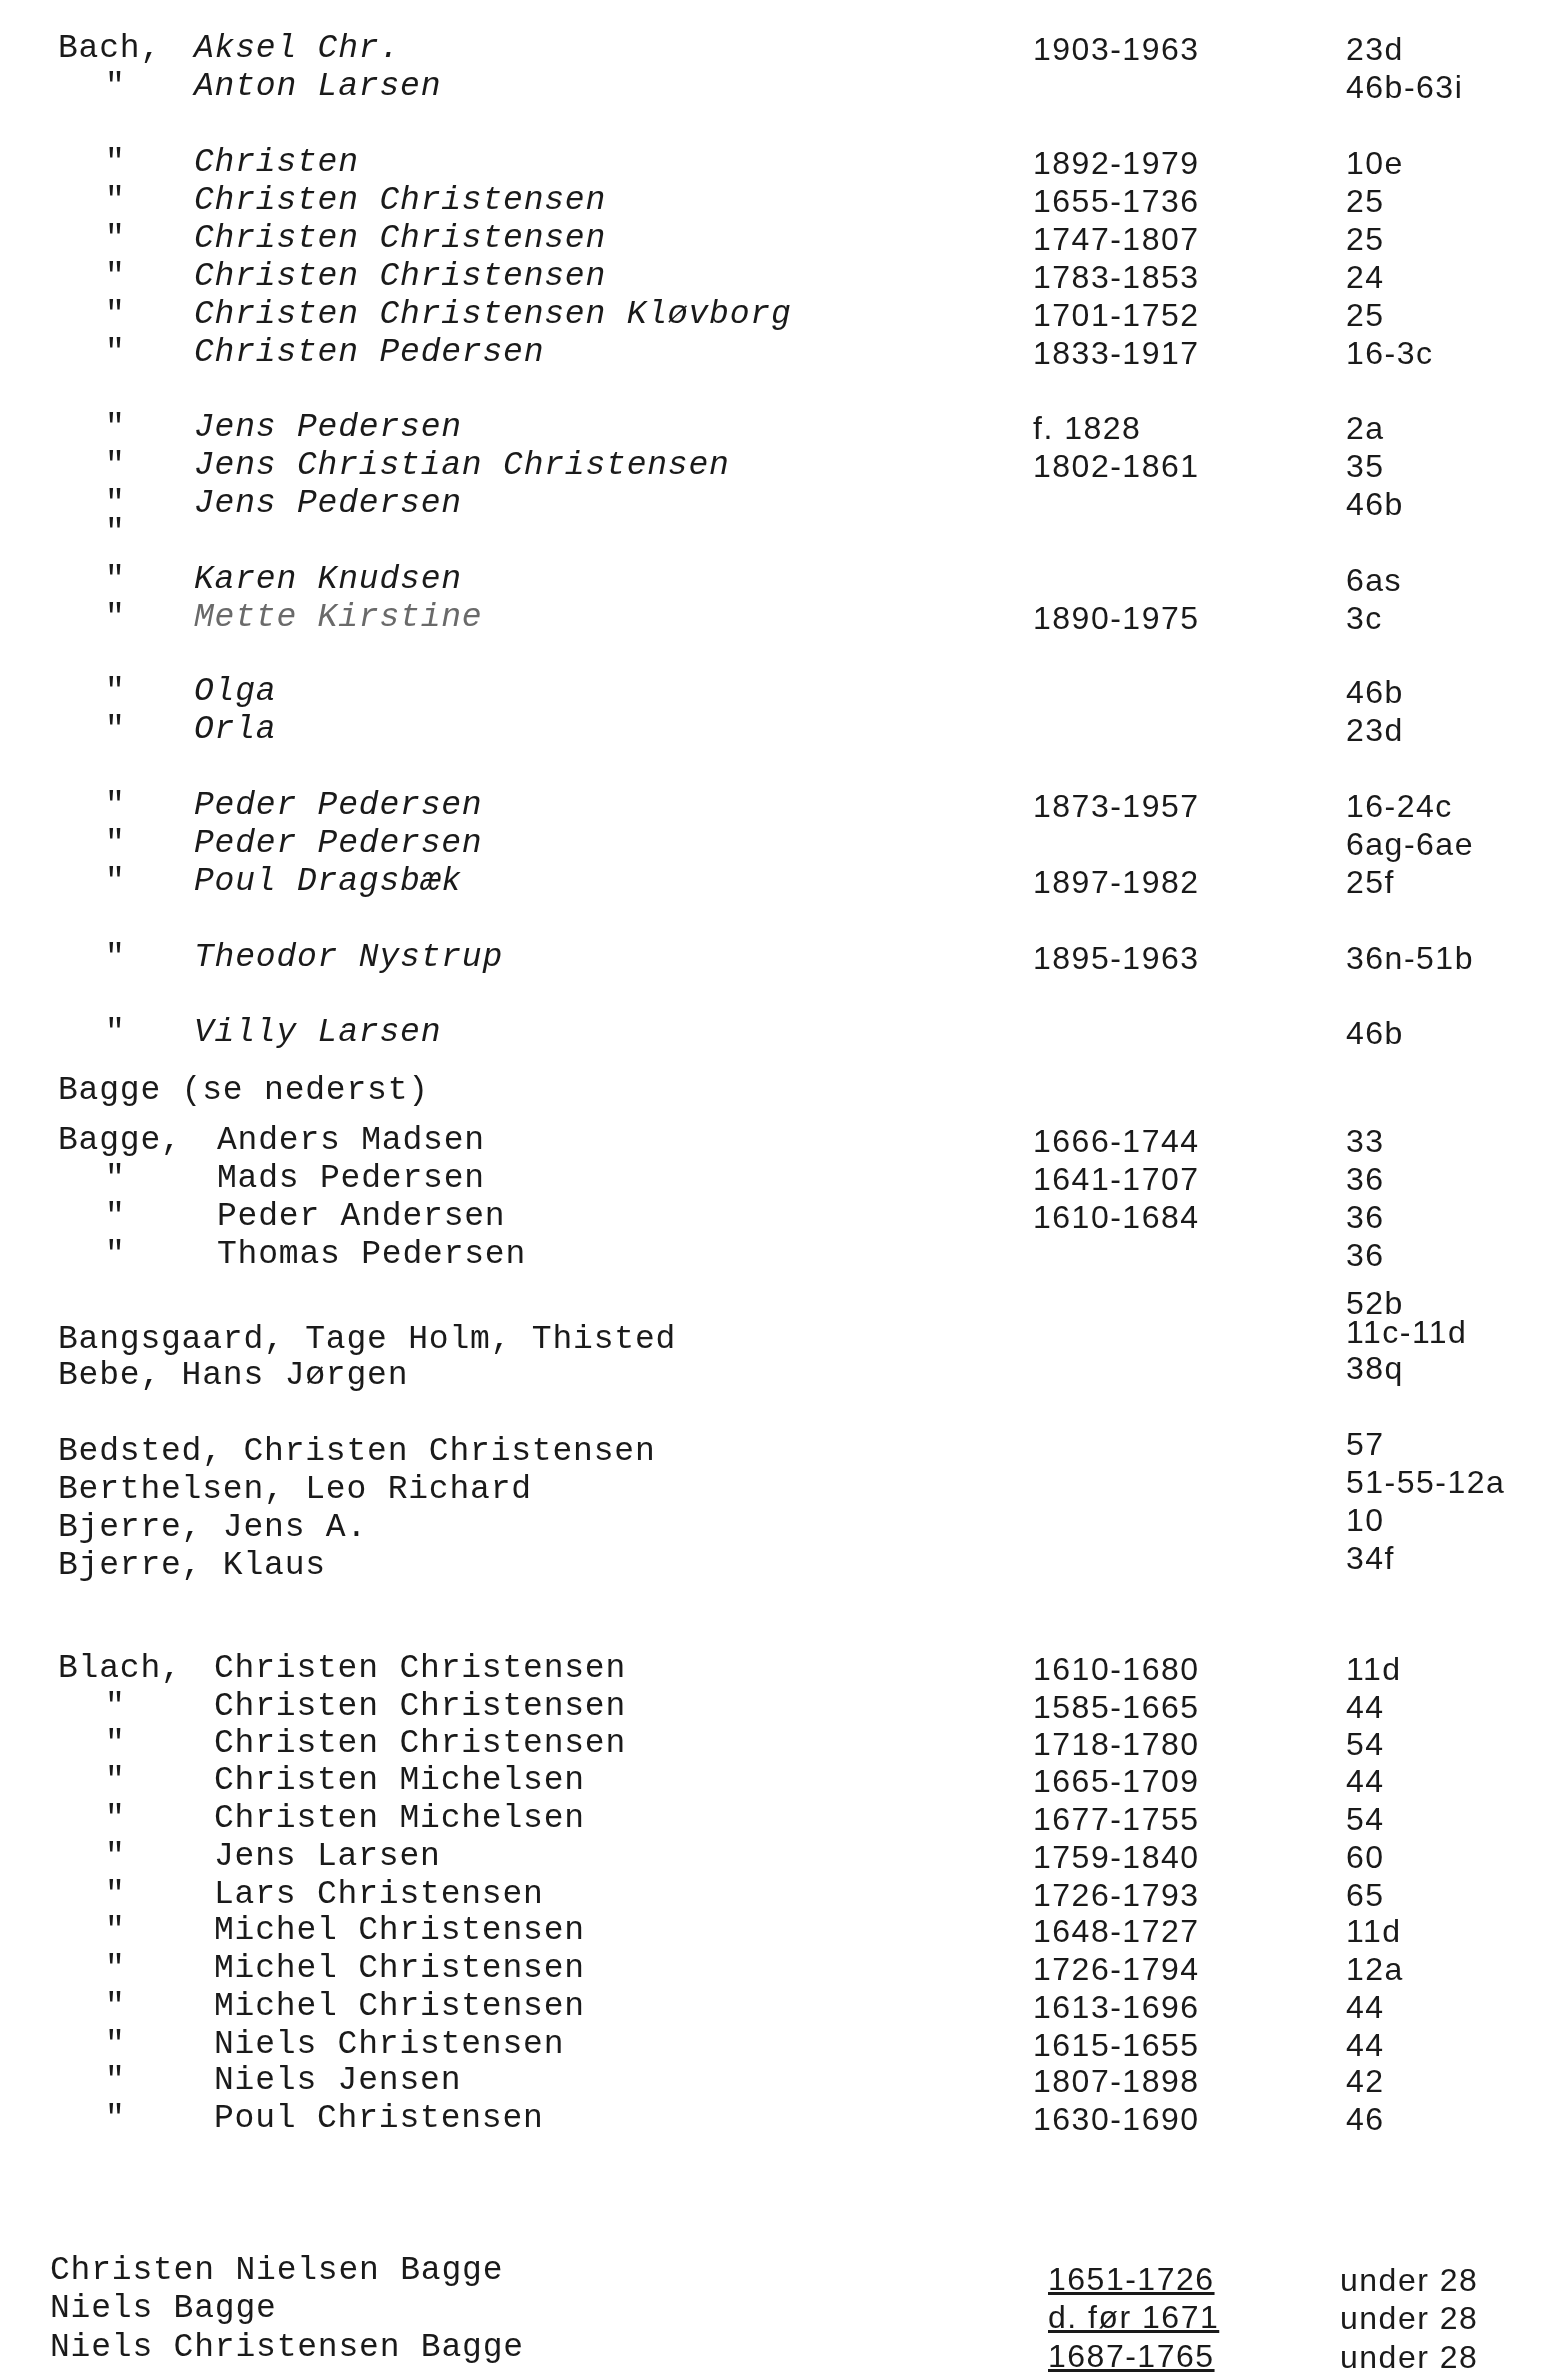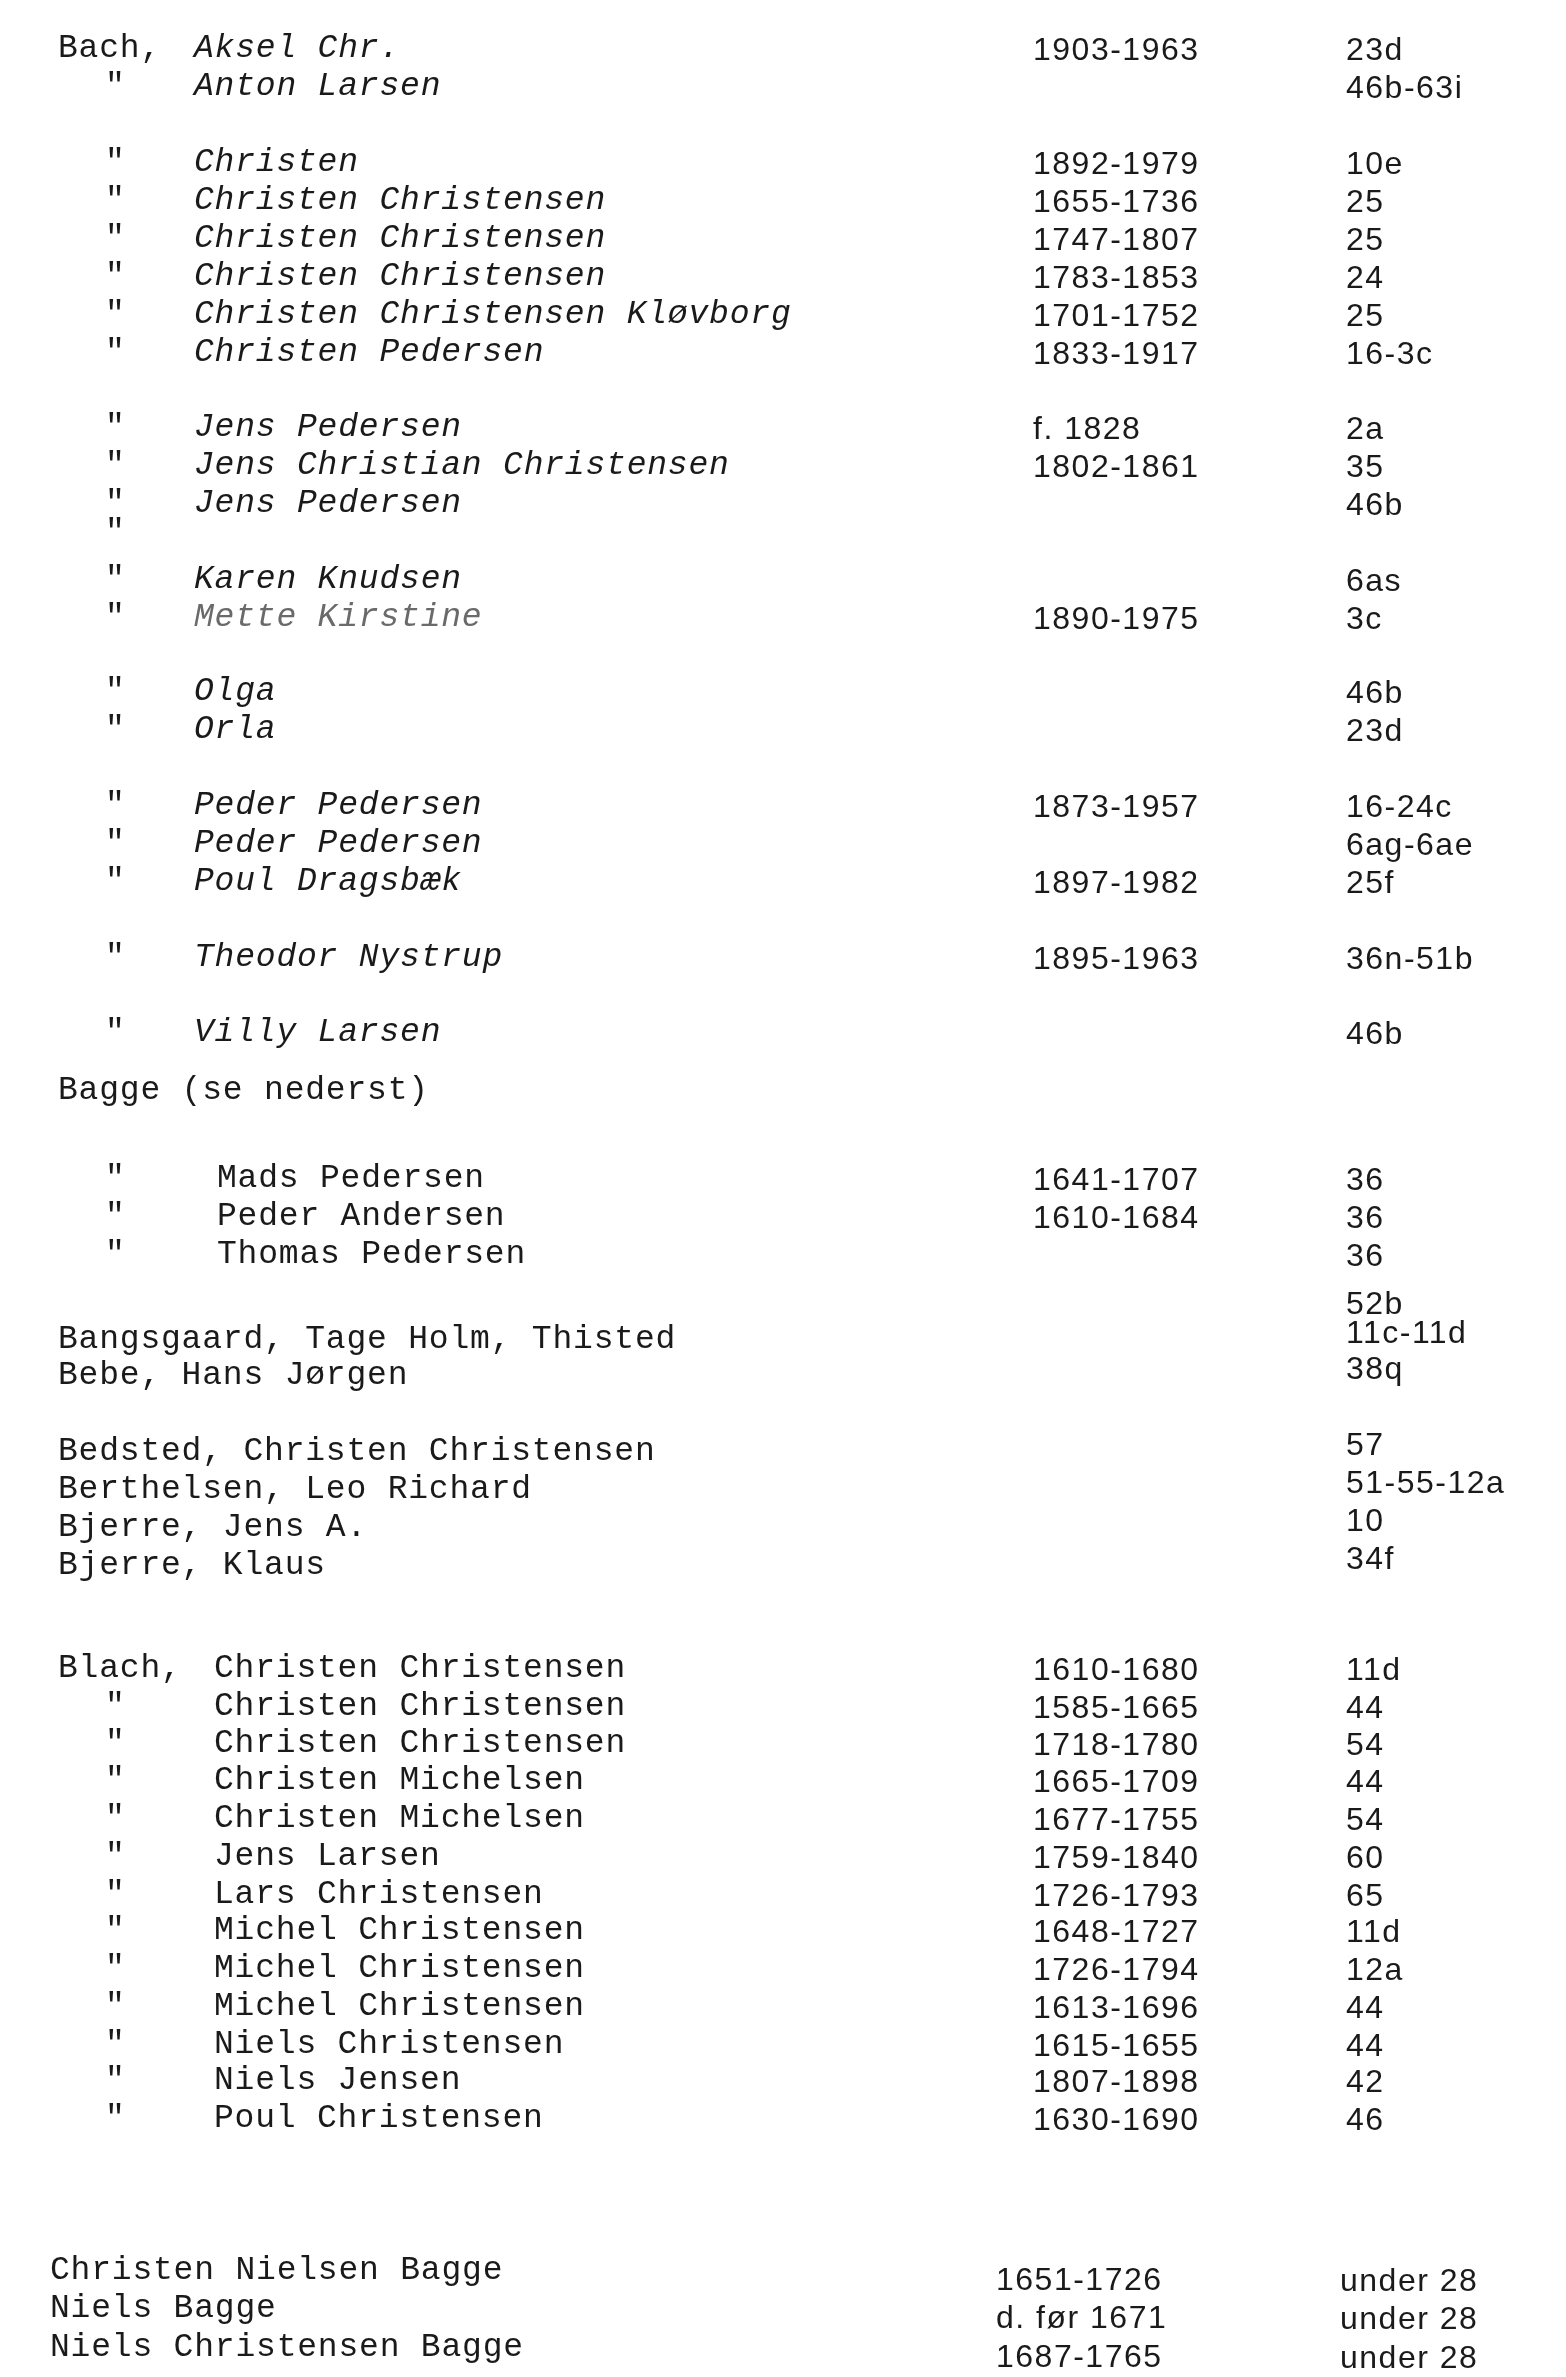--- a/index.html
+++ b/index.html
@@ -11,21 +11,21 @@
   .surname { left: 58px; }
   .ditto { left: 105px; }
   .given { left: 194px; font-style: italic; }
   .given-b { left: 217px; }
   .given-blach { left: 214px; }
   .dates { left: 1033px; font-family: "Liberation Sans", "DejaVu Sans", sans-serif; font-size: 32px; letter-spacing: 1.5px; }
   .ref { left: 1346px; font-family: "Liberation Sans", "DejaVu Sans", sans-serif; font-size: 32px; letter-spacing: 1.5px; }
   .full { left: 58px; margin-top: 8px; }
   .faint { color: #6a6a6a; }
   .bottom-name { left: 50px; }
-  .bottom-dates { left: 996px; }
+  .bottom-dates { left: 1048px; text-decoration: underline; }
   .bottom-ref { left: 1340px; }
   .borg-dates { left: 1048px; }
   .borg-ref { left: 1333px; }
 </style>
 </head>
 <body>
 
 <div class="page">
 
   <div class="row" style="top:30px">
@@ -157,20 +157,26 @@
     <span class="t ditto">"</span>
     <span class="t given">Villy Larsen</span>
     <span class="t dates"></span>
     <span class="t ref">46b</span>
   </div>
 
   <div class="row" style="top:1064px">
     <span class="t full">Bagge (se nederst)</span>
   </div>
 
+  <div class="row" style="top:1122px">
+    <span class="t surname">Bagge,</span>
+    <span class="t given-b">Anders Madsen</span>
+    <span class="t dates">1666-1744</span>
+    <span class="t ref">33</span>
+  </div>
   <div class="row" style="top:1160px">
     <span class="t ditto">"</span>
     <span class="t given-b">Mads Pedersen</span>
     <span class="t dates">1641-1707</span>
     <span class="t ref">36</span>
   </div>
   <div class="row" style="top:1198px">
     <span class="t ditto">"</span>
     <span class="t given-b">Peder Andersen</span>
     <span class="t dates">1610-1684</span>

